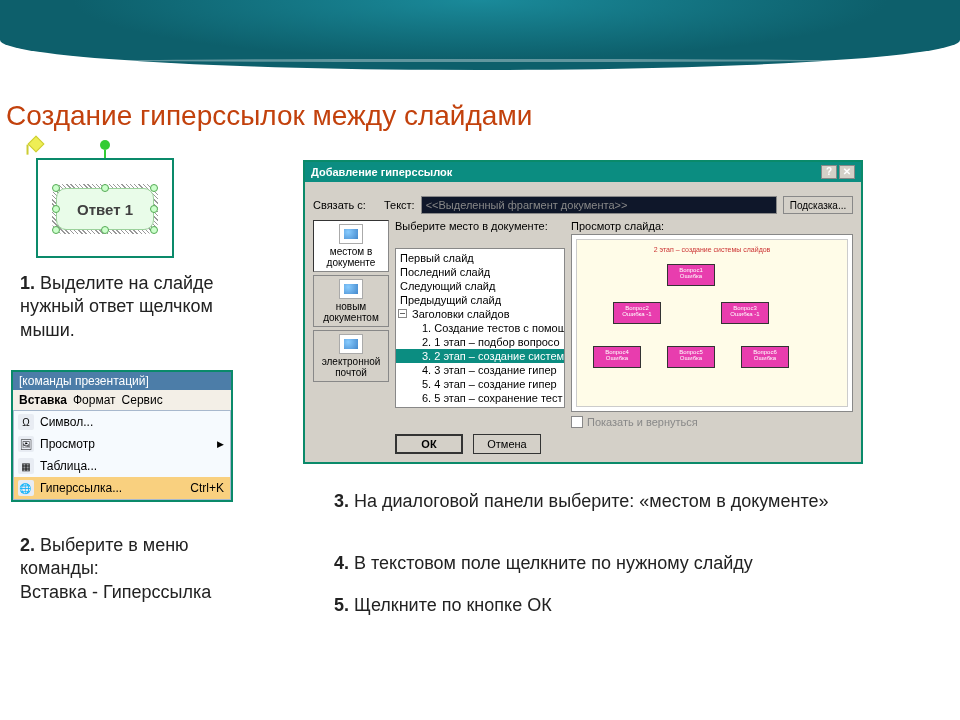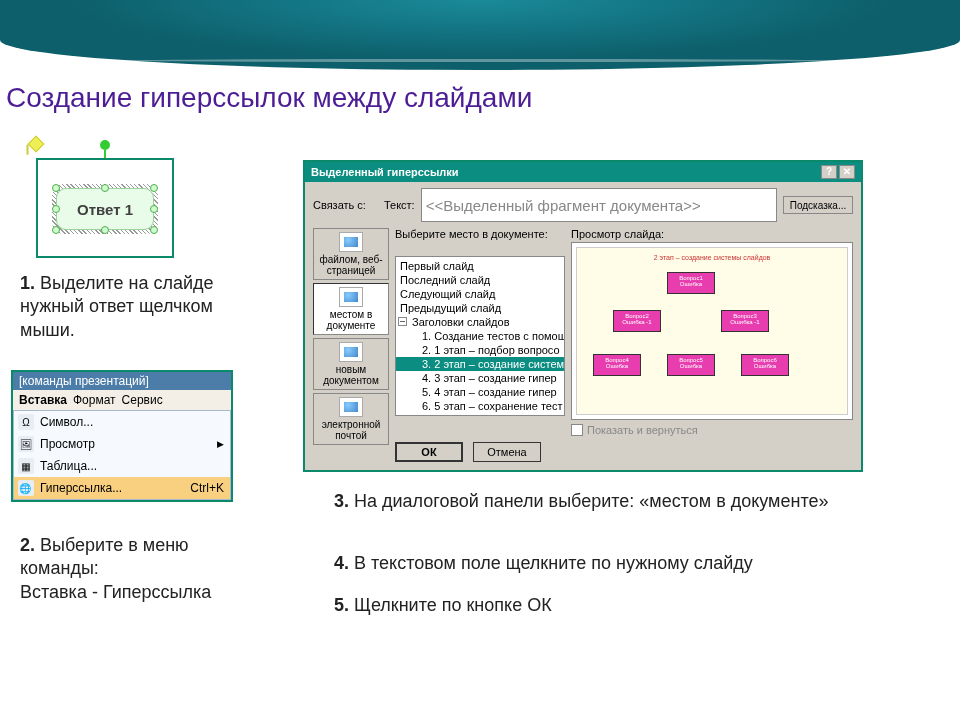--- a/index.html
+++ b/index.html
@@ -1,20 +1,20 @@
 <!DOCTYPE html>
 <html><head>
 <meta charset="utf-8">
 <style>
   *{box-sizing:border-box;margin:0;padding:0;font-family:Arial,sans-serif}
   body{width:960px;height:720px;background:#fff;position:relative;overflow:hidden}
   
   .ribbon{position:absolute;top:0;left:0;right:0;height:70px;background:radial-gradient(ellipse at center top,#1a8a9a,#0d5f6b 60%);border-bottom-left-radius:50% 30px;border-bottom-right-radius:50% 30px}
   .ribbon::after{content:"";position:absolute;left:12%;right:12%;bottom:8px;height:3px;background:rgba(255,255,255,.35);border-radius:50%}
-  .title{position:absolute;top:82px;left:6px;font-size:28px;color:#4c1d95}
+  .title{position:absolute;top:100px;left:6px;font-size:28px;color:#c2410c}
 
   
   .illus1{position:absolute;top:158px;left:36px;width:138px;height:100px;border:2px solid #0a8a6a}
   .illus1 .otbox{position:absolute;left:18px;top:28px;width:98px;height:42px;background:#e9fce9;border:1px solid #9bd19b;border-radius:10px;text-align:center;line-height:42px;font-size:15px;font-weight:bold;color:#404040}
   .illus1 .sel{position:absolute;left:14px;top:24px;width:106px;height:50px;background-image:repeating-linear-gradient(45deg,#999 0,#999 1px,transparent 1px,transparent 3px);border-radius:12px;z-index:-1}
   .handle{position:absolute;width:8px;height:8px;border:1px solid #5a5;background:#cfc;border-radius:50%}
   .h1{left:-5px;top:-5px}.h2{right:-5px;top:-5px}.h3{left:-5px;bottom:-5px}.h4{right:-5px;bottom:-5px}
   .h5{left:calc(50% - 4px);top:-5px}.h6{left:calc(50% - 4px);bottom:-5px}.h7{top:calc(50% - 4px);left:-5px}.h8{top:calc(50% - 4px);right:-5px}
   .rot{position:absolute;left:calc(50% - 5px);top:-20px;width:10px;height:10px;border-radius:50%;background:#3c3}
   .rot::after{content:"";position:absolute;left:4px;top:10px;width:2px;height:8px;background:#3c3}
@@ -39,23 +39,23 @@
   .ms-drop .it{display:flex;align-items:center;padding:3px 6px 3px 4px;gap:6px;position:relative}
   .ms-drop .it .arw{margin-left:auto;font-size:9px}
   .ms-drop .sel{background:#f9d07f}
   .ms-ic{width:16px;height:16px;background:#e8ecf3;display:inline-flex;align-items:center;justify-content:center;font-size:10px;border-radius:2px}
 
   
   .dlg{position:absolute;left:303px;top:160px;width:560px;border:2px solid #0a8a6a;font-size:11px}
   .dlg-title{background:#0b8d81;color:#fff;padding:3px 6px;font-weight:bold;display:flex;align-items:center}
   .dlg-x{margin-left:auto;display:flex;gap:2px}
   .dlg-x span{width:16px;height:14px;background:#d4d0c8;border:1px solid #888;text-align:center;line-height:12px;font-size:10px;font-weight:bold}
-  .dlg-body{background:#d4d0c8;padding:6px 8px 8px 8px}
+  .dlg-body{background:#d4d0c8;padding:14px 8px 8px 8px}
   .dlg-top{display:flex;align-items:center;gap:6px;margin-bottom:6px}
-  .dlg-top input{flex:1;height:34px;border:1px solid #888;background:#ffffff;padding:0 4px;font-size:15px;color:#888}
+  .dlg-top input{flex:1;height:18px;border:1px solid #888;background:#0f172a;padding:0 4px;font-size:11px;color:#888}
   .dlg-tip{width:70px;height:18px;border:1px solid #888;background:#d4d0c8;font-size:10px}
   .dlg-main{display:flex;gap:6px}
   .dlg-side{width:76px;display:flex;flex-direction:column;gap:3px}
   .dlg-side .sbtn{border:1px solid #888;background:#d4d0c8;height:52px;display:flex;flex-direction:column;align-items:center;justify-content:center;font-size:10px;text-align:center;line-height:1.1;padding:2px}
   .dlg-side .sbtn.sel{background:#fff;border:1px inset #888}
   .dlg-side .sic{width:24px;height:20px;background:#fff;border:1px solid #aaa;margin-bottom:2px;position:relative}
   .dlg-side .sic::after{content:"";position:absolute;inset:4px;background:radial-gradient(circle at 30% 30%,#8cf,#48c)}
   .dlg-tree{width:170px;border:1px solid #888;background:#fff;padding:2px 0;font-size:11px}
   .dlg-tree .ti{padding:1px 4px 1px 14px;white-space:nowrap;overflow:hidden;text-overflow:clip;position:relative}
   .dlg-tree .ti.root{padding-left:4px}
@@ -120,39 +120,35 @@
     <div class="it sel">
         <span class="ms-ic">🌐</span>
         <span>Гиперссылка...</span>
         <span style="margin-left:auto">Ctrl+K</span>
       </div>
   </div>
 </div>
 
 <div class="dlg">
   <div class="dlg-title">
-    <span>Выделенный гиперссылки</span>
+    <span>Добавление гиперссылок</span>
     <div class="dlg-x">
       <span>?</span>
       <span>✕</span>
     </div>
   </div>
   <div class="dlg-body">
     <div class="dlg-top">
       <span>Связать с:</span>
       <span style="margin-left:12px">Текст:</span>
       <input readonly="" value="&lt;&lt;Выделенный фрагмент документа&gt;&gt;" style="">
       <button class="dlg-tip">Подсказка...</button>
     </div>
     <div class="dlg-main">
       <div class="dlg-side">
-        <div class="sbtn">
-            <span class="sic"></span>
-            <span>файлом, веб-страницей</span>
-          </div>
         <div class="sbtn sel">
             <span class="sic"></span>
             <span>местом в документе</span>
           </div>
         <div class="sbtn">
             <span class="sic"></span>
             <span>новым документом</span>
           </div>
         <div class="sbtn">
             <span class="sic"></span>

